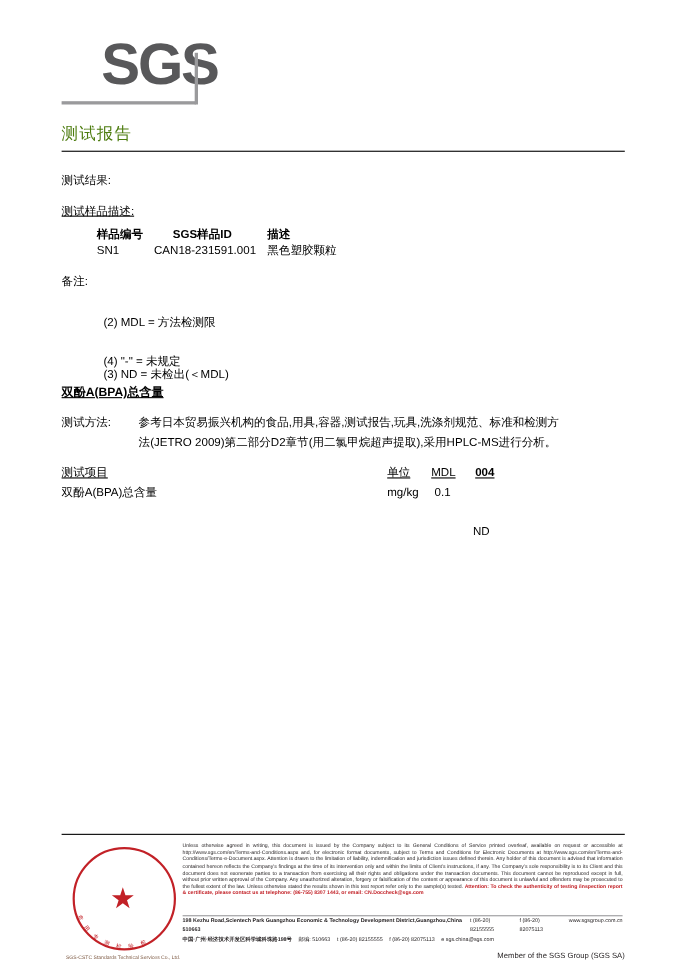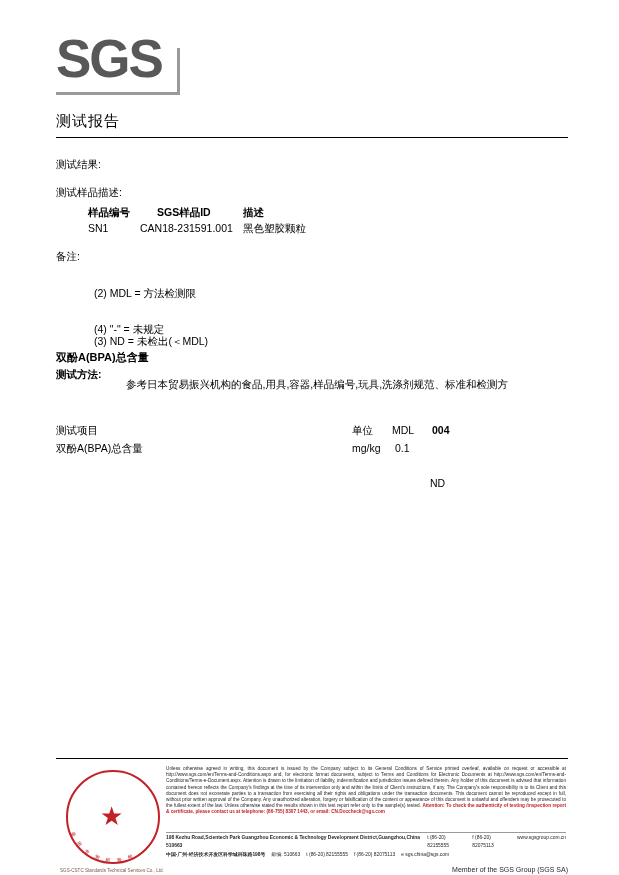--- a/index.html
+++ b/index.html
@@ -22,20 +22,21 @@
     left:56px;top:30px;
     width:122px;height:62px;
   }
   .logo-text{
     font-family:"Liberation Sans", sans-serif;
     font-weight:bold;
     font-size:53px;
     letter-spacing:-2px;
     color:#58585a;
     line-height:58px;
+    margin-left:36px;
   }
   .logo-rule-h{
     position:absolute;
     left:0;top:62px;
     width:122px;height:3px;
     background:#9a9a9c;
   }
   .logo-rule-v{
     position:absolute;
     left:121px;top:18px;
@@ -43,41 +44,41 @@
     background:#9a9a9c;
   }
   
   .title-row{
     position:absolute;
     left:56px;top:112px;width:512px;
     display:flex;align-items:flex-end;
   }
   .doc-title{
     font-size:15px;
-    color:#000000;
+    color:#4d7c0f;
     letter-spacing:1px;
   }
   .meta{
     margin-left:auto;
     display:flex;
     align-items:flex-end;
     font-size:10.5px;
     gap:16px;
     padding-bottom:2px;
   }
   .meta span{white-space:nowrap;}
   .hr-main{
     position:absolute;
     left:56px;top:137px;
     width:512px;height:1px;
     background:#000;
   }
   
   .t{position:absolute;font-size:10.5px;line-height:15px;white-space:nowrap;}
-  .u{ }
+  .u{ text-decoration:underline; }
   .bold{font-weight:bold;}
   
   .tbl-head{
     position:absolute;font-size:10.5px;font-weight:bold;
   }
   
   .footer{
     position:absolute;
     left:56px;top:758px;width:512px;
   }
@@ -166,22 +167,23 @@
   <div class="t" style="left:140px;top:221px;">CAN18-231591.001</div>
   <div class="t" style="left:243px;top:221px;">黑色塑胶颗粒</div>
 
   <div class="t" style="left:56px;top:249px;">备注:</div>
   <div class="t" style="left:94px;top:286px;">(2) MDL = 方法检测限</div>
   <div class="t" style="left:94px;top:304px;margin-top:30px;">(3) ND = 未检出(＜MDL)</div>
   <div class="t" style="left:94px;top:322px;">(4) "-" = 未规定</div>
 
   <div class="t bold u" style="left:56px;top:350px;font-size:11px;">双酚A(BPA)总含量</div>
 
-  <div class="t" style="left:56px;top:367px;font-weight:bold;">测试方法:</div>
-  <div class="t" style="left:126px;top:377px;">参考日本贸易振兴机构的食品,用具,容器,样品编号,玩具,洗涤剂规范、标准和检测方</div>
+  <div class="t" style="left:56px;top:377px;">测试方法:</div>
+  <div class="t" style="left:126px;top:377px;">参考日本贸易振兴机构的食品,用具,容器,测试报告,玩具,洗涤剂规范、标准和检测方</div>
+  <div class="t" style="left:126px;top:395px;">法(JETRO 2009)第二部分D2章节(用二氯甲烷超声提取),采用HPLC-MS进行分析。</div>
 
   <div class="t u" style="left:56px;top:423px;">测试项目</div>
   <div class="t u" style="left:352px;top:423px;">单位</div>
   <div class="t u" style="left:392px;top:423px;">MDL</div>
   <div class="t u bold" style="left:432px;top:423px;">004</div>
 
   <div class="t" style="left:56px;top:441px;">双酚A(BPA)总含量</div>
   <div class="t" style="left:352px;top:441px;">mg/kg</div>
   <div class="t" style="left:395px;top:441px;">0.1</div>
   <div class="t" style="left:430px;top:441px;margin-top:35px;">ND</div>

